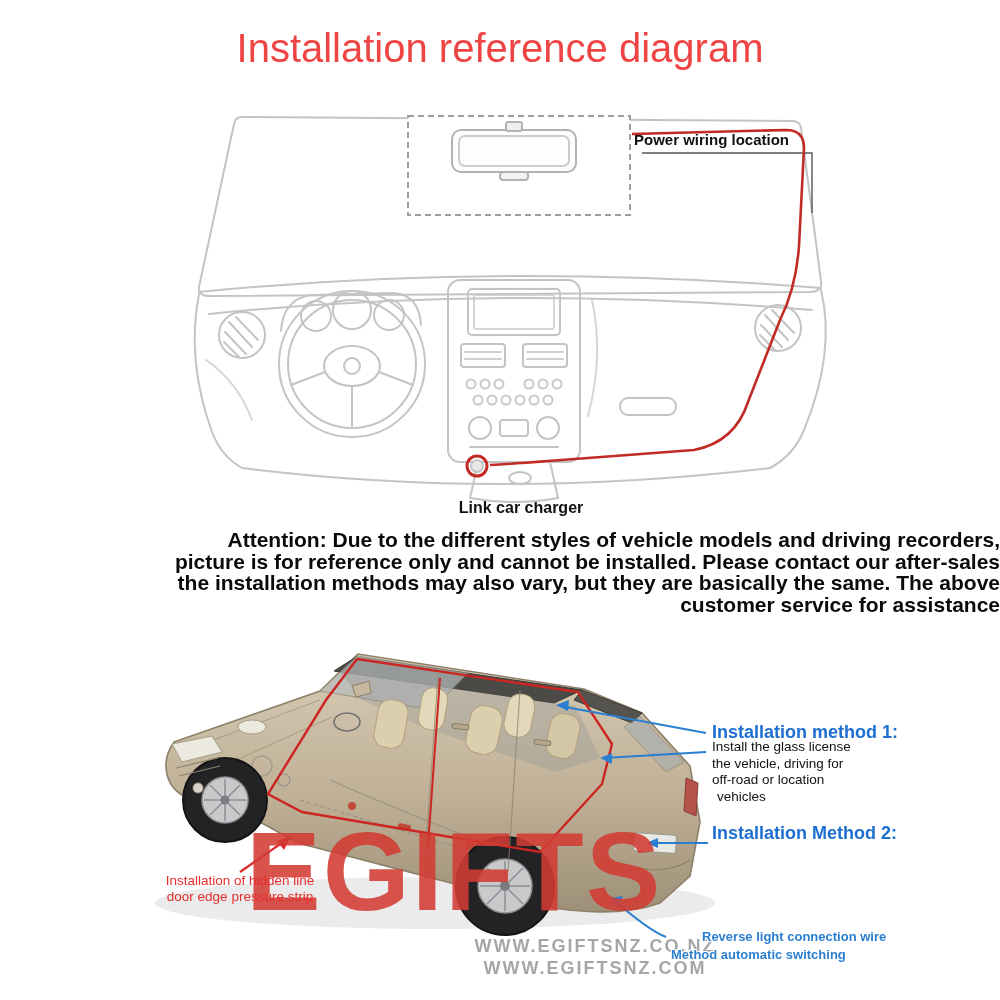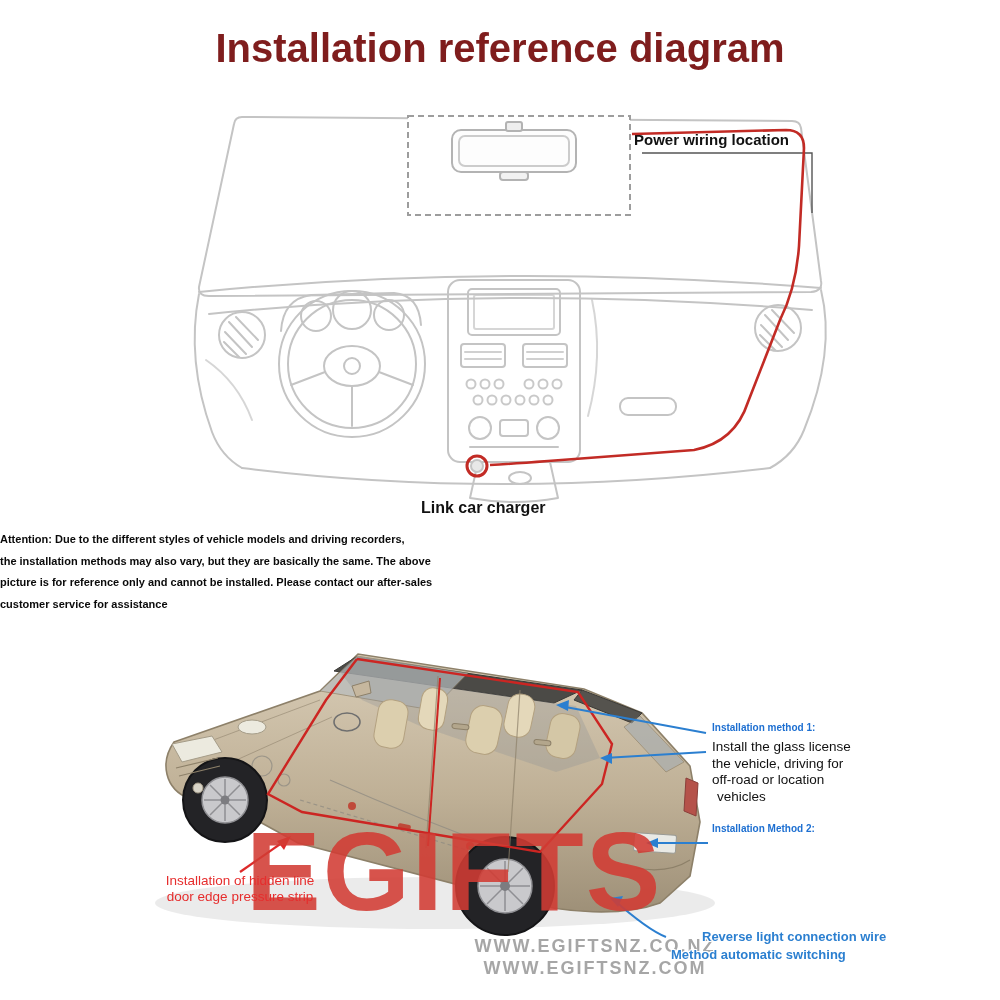--- a/index.html
+++ b/index.html
@@ -1,27 +1,27 @@
 <!DOCTYPE html>
 <html><head>
 <meta charset="utf-8">
 <style>
   html,body{margin:0;padding:0;background:#fff;}
   body{width:1000px;height:1000px;font-family:"Liberation Sans",sans-serif;color:#000;}
   .stage{position:relative;width:1000px;height:1000px;background:#fff;overflow:hidden;}
-  .title{position:absolute;top:26px;left:0;width:100%;text-align:center;font-size:40px;font-weight:700;color:#7f1d1d;}
+  .title{position:absolute;top:26px;left:0;width:100%;text-align:center;font-size:40px;font-weight:400;color:#ef4444;}
   .lbl{position:absolute;white-space:nowrap;color:#111;}
   .lbl-bold15{font-size:15px;font-weight:700;}
   .install-pos{left:408px;top:188px;width:222px;text-align:center;}
   .power-wiring{left:634px;top:131px;}
-  .link-charger{left:421px;top:499px;width:200px;font-size:16px;}
-  .attention{position:absolute;top:529px;left:0;width:100%;text-align:left;font-size:11px;font-weight:700;line-height:21.5px;color:#0a0a0a;}
+  .link-charger{left:421px;top:499px;width:200px;text-align:center;font-size:16px;}
+  .attention{position:absolute;top:529px;left:0;width:100%;text-align:right;font-size:21px;font-weight:700;line-height:21.5px;color:#0a0a0a;}
   .wm-brand{position:absolute;left:246px;top:816px;font-size:112px;line-height:1;font-weight:800;letter-spacing:2px;color:#d23c34;opacity:.88;z-index:3;}
   .wm-url{position:absolute;left:330px;width:530px;text-align:center;font-size:18px;font-weight:700;letter-spacing:2px;color:#a6a6a6;z-index:3;}
-  .blue-title{position:absolute;font-size:10px;font-weight:700;color:#1d6fd1;white-space:nowrap;z-index:5;}
+  .blue-title{position:absolute;font-size:18px;font-weight:700;color:#1d6fd1;white-space:nowrap;z-index:5;}
   .black-body{position:absolute;font-size:13.5px;line-height:16.5px;color:#111;white-space:nowrap;z-index:5;}
   .blue-outline{position:absolute;font-size:13px;font-weight:700;color:#2b7fd0;white-space:nowrap;z-index:6;
     text-shadow:1px 1px 0 #fff,-1px 1px 0 #fff,1px -1px 0 #fff,-1px -1px 0 #fff,0 1px 0 #fff,0 -1px 0 #fff;}
   .red-label{position:absolute;left:148px;top:873px;width:184px;text-align:center;font-size:13.5px;font-weight:400;
     line-height:15.5px;color:#e62d2d;z-index:5;}
   svg.canvas{position:absolute;left:0;top:0;z-index:1;}
 </style>
 </head>
 <body>
 
@@ -186,22 +186,22 @@
   <div class="wm-brand">EGIFTS</div>
   <div class="wm-url" style="top:958px">WWW.EGIFTSNZ.COM</div>
   <div class="wm-url" style="top:936px">WWW.EGIFTSNZ.CO.NZ</div>
 
   <div class="lbl lbl-bold15 power-wiring">Power wiring location</div>
   <div class="lbl lbl-bold15 install-pos">Installation position</div>
   <div class="lbl lbl-bold15 link-charger">Link car charger</div>
 
   <div class="attention">
     <div>Attention: Due to the different styles of vehicle models and driving recorders,</div>
+    <div>picture is for reference only and cannot be installed. Please contact our after-sales</div>
     <div>the installation methods may also vary, but they are basically the same. The above</div>
-    <div>picture is for reference only and cannot be installed. Please contact our after-sales</div>
     <div>customer service for assistance</div>
   </div>
 
   <div class="blue-title" style="left:712px;top:722px">Installation method 1:</div>
   <div class="black-body" style="left:712px;top:739px">
     <div>Install the glass license</div>
     <div>the vehicle, driving for</div>
     <div>off-road or location</div>
     <div style="padding-left:5px">vehicles</div>
   </div>

